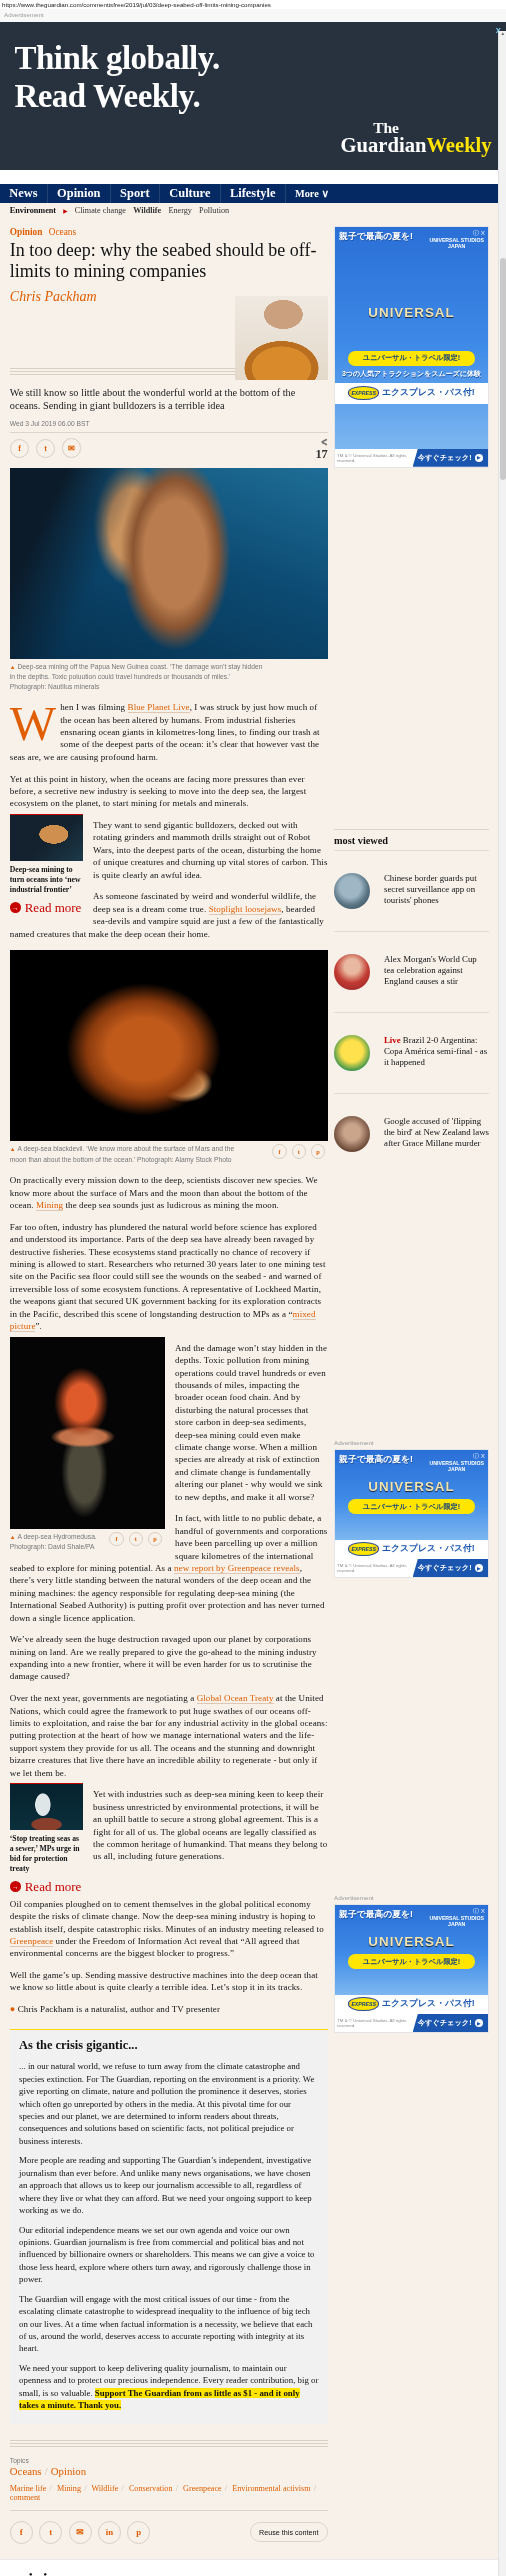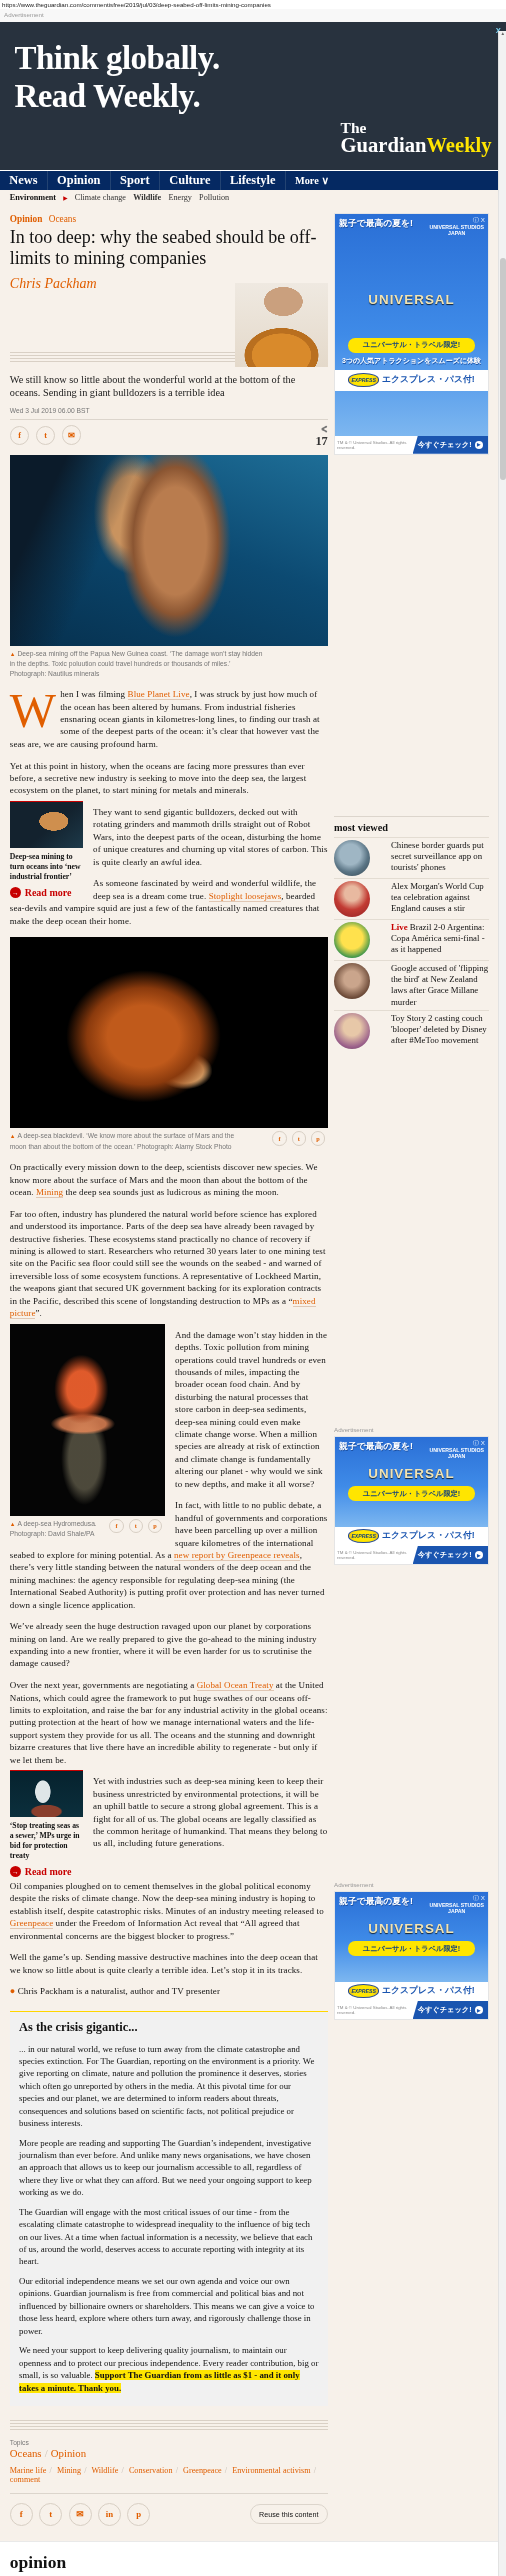--- a/index.html
+++ b/index.html
@@ -4,27 +4,27 @@
 <style>
   *{box-sizing:border-box;margin:0;padding:0}
   body{width:506px;margin:0;background:#fff;font-family:"Liberation Sans",sans-serif;color:#121212}
   .serif{font-family:"Liberation Serif","DejaVu Serif",serif}
   .page{position:relative;width:506px;overflow:hidden}
   
   .urlbar{height:9.3px;padding:1px 2.1px;font-size:6.2px;color:#222;background:#fff;font-family:"Liberation Sans",sans-serif;white-space:nowrap}
   .adlabelstrip{height:12.4px;background:#f8f8f8;color:#999;font-size:6.2px;padding:2.1px 4.1px}
   .topbanner{position:relative;height:148px;background:#28323e;color:#fff;padding:17.5px 0 0 14.4px}
   .topbanner .l1,.topbanner .l2{font-family:"Liberation Serif",serif;font-weight:700;font-size:33px;line-height:38px;letter-spacing:-0.5px}
-  .topbanner .gwlogo{position:absolute;right:14.4px;bottom:14.4px;text-align:left;font-family:"Liberation Serif",serif;font-weight:700;line-height:.95}
+  .topbanner .gwlogo{position:absolute;right:14.4px;bottom:14.4px;text-align:center;font-family:"Liberation Serif",serif;font-weight:700;line-height:.95}
   .gwlogo .the{font-size:15.5px;display:block;margin-right:60px}
   .gwlogo .gw{font-size:20.6px}
   .gwlogo .wk{color:#ffe500}
   .topbanner .bclose{position:absolute;top:4.1px;right:5.2px;color:#7ad0f0;font-size:7.7px;font-weight:700;cursor:pointer}
   
-  .mainnav{height:19.6px;background:#052962;display:flex;align-items:center;margin-top:1px}
+  .mainnav{height:19.6px;background:#052962;display:flex;align-items:center;margin-top:14px}
   .mainnav .itm{color:#fff;font-family:"Liberation Serif",serif;font-weight:700;font-size:12.4px;padding:0 9.3px;height:100%;display:flex;align-items:center;border-left:0.5px solid #234372}
   .mainnav .itm:first-child{border-left:none}
   .mainnav .more{font-weight:700;font-size:10.3px}
   .subnav{background:#f7f1ea;padding:3.1px 0 2.1px 9.8px;font-family:"Liberation Serif",serif;font-size:8.2px;color:#333;display:flex;align-items:center;gap:7.2px}
   .subnav .sec{font-weight:700;color:#121212}
   .subnav .arr{color:#c70000;font-size:5.7px}
   .subnav .cur{font-weight:700}
   
   .article-zone{position:relative;background:#f7f1ea;padding:4.1px 0 15.5px 9.8px;min-height:2293px}
   .maincol{width:318px}
@@ -64,21 +64,21 @@
   .minithumb1{width:73px;height:47px;border-top:0.5px solid #c70000;background:
      radial-gradient(ellipse 24px 15.5px at 60% 42%,#cf8f4e 0 60%,transparent 61%),
      linear-gradient(140deg,#13222e 0 55%,#1d3a4a 100%)}
   .minithumb2{width:73px;height:47px;border-top:0.5px solid #c70000;background:
      radial-gradient(ellipse 13.4px 19.6px at 45% 45%,#dfe6e8 0 55%,transparent 60%),
      radial-gradient(ellipse 26px 11.3px at 50% 88%,#8a3f2d 0 55%,transparent 62%),
      linear-gradient(180deg,#06222e 0,#0b2f3c 100%)}
   .minititle{font-family:"Liberation Serif",serif;font-weight:700;font-size:7.7px;line-height:9.8px;margin-top:4.1px;color:#121212}
   .readmore{display:flex;align-items:center;gap:3.6px;margin-top:5.2px;cursor:pointer}
   .rmcirc{width:11.3px;height:11.3px;border-radius:50%;background:#c70000;color:#fff;display:inline-flex;align-items:center;justify-content:center;font-size:6.7px}
-  .rmtxt{color:#c70000;font-family:"Liberation Serif",serif;font-weight:700;font-size:10px}
+  .rmtxt{color:#c70000;font-family:"Liberation Serif",serif;font-weight:400;font-size:13px}
   .img-angler{clear:left;width:318px;height:191px;margin-top:10.3px;background:
      radial-gradient(ellipse 103px 88px at 42% 52%,#c05a1b 0 35%,#8a3a0d 55%,rgba(0,0,0,0) 75%),
      radial-gradient(ellipse 46px 31px at 55% 70%,#d9a36a 0 40%,transparent 60%),#000}
   .jellyblock{float:left;width:155px;margin:4.1px 10.3px 2.1px 0}
   .img-jelly{width:155px;height:192px;background:
      radial-gradient(ellipse 36px 46px at 46% 34%,rgba(235,95,45,.95) 0 40%,rgba(160,60,25,.6) 60%,transparent 75%),
      radial-gradient(ellipse 46px 15.5px at 47% 52%,rgba(240,140,90,.8) 0 50%,transparent 70%),
      radial-gradient(ellipse 31px 62px at 48% 70%,rgba(210,200,160,.35) 0 50%,transparent 75%),#050505}
   .jellyblock .caprow{width:155px}
   .supportbox{clear:both;width:318px;background:#f1f1f1;border-top:0.5px solid #ffd600;margin-top:13.4px;padding:8.2px 9.3px 12.4px}
@@ -116,21 +116,21 @@
   .uni .badge{display:block;margin:3.1px auto;background:#ffe500;color:#14427c;font-weight:700;font-size:7.2px;text-align:center;border-radius:7.2px;padding:2.6px 4.1px;width:88%}
   .uni .l2{display:block;text-align:center;color:#fff;font-weight:700;font-size:7px;margin-top:3.1px;text-shadow:0.5px 0.5px 0 #1a4ea0}
   .uni .exrow{display:flex;align-items:center;justify-content:center;gap:3.1px;background:#fff;margin:4.1px -4.1px -4.1px;padding:3.1px 2.1px}
   .uni .exlogo{background:radial-gradient(circle,#ffe500 0 60%,#e3b71d 100%);border:1px solid #274a8e;color:#14427c;border-radius:50%/45%;font-weight:700;font-size:5.2px;padding:3.1px 2.1px;font-style:italic}
   .uni .extxt{color:#1a55b0;font-weight:700;font-size:8.8px}
   .uni .botrow{display:flex;align-items:stretch;background:#fff}
   .uni .disc{flex:1;color:#8a8a8a;font-size:4.4px;display:flex;align-items:center;padding:2.1px}
   .uni .cta{background:#1a55b0;color:#fff;font-weight:700;font-size:7.2px;display:flex;align-items:center;gap:3.1px;padding:4.1px 5.2px;clip-path:polygon(5.2px 0,100% 0,100% 100%,0 100%)}
   .uni .cta .pl{width:8.2px;height:8.2px;border-radius:50%;background:#fff;color:#1a55b0;display:inline-flex;align-items:center;justify-content:center;font-size:4.6px}
   .mostviewed h4{font-family:"Liberation Serif",serif;font-size:10.3px;font-weight:700;padding:4.1px 0;border-top:0.5px solid #dcd5cc}
-  .mvitem{display:flex;gap:21px;padding:2px 0;border-top:0.5px solid #e3dcd2;cursor:pointer}
+  .mvitem{display:flex;gap:14px;padding:22px 0;border-top:0.5px solid #e3dcd2;cursor:pointer}
   .mvthumb{flex:0 0 36px;width:36px;height:36px;border-radius:50%}
   .mv1{background:radial-gradient(circle at 45% 40%,#9fb6c4 0 35%,#5b7585 60%,#2e3f4a 100%)}
   .mv2{background:radial-gradient(circle at 50% 35%,#e8b9a0 0 25%,#c23b33 55%,#8e1f24 100%)}
   .mv3{background:radial-gradient(circle at 50% 45%,#ffe14d 0 40%,#2f8f4a 75%,#1d5c30 100%)}
   .mv4{background:radial-gradient(circle at 50% 45%,#caa58c 0 30%,#6c4a38 70%,#3c2a20 100%)}
   .mv5{background:radial-gradient(circle at 50% 40%,#e7c8a8 0 30%,#9a5f8a 70%,#5e3a55 100%)}
   .mvtitle{font-family:"Liberation Serif",serif;font-size:8.8px;line-height:11.3px;font-weight:500}
   .live{color:#c70000;font-weight:700}
   
   .opsec{background:#fff;padding:9.3px 9.8px 14.4px;border-top:0.5px solid #e9e9e9}
@@ -213,24 +213,20 @@
         <span class="mvtitle">Alex Morgan's World Cup tea celebration against England causes a stir</span>
       </div>
       <div class="mvitem">
         <span class="mvthumb mv3"></span>
         <span class="mvtitle"><span class="live">Live</span> <span>Brazil 2-0 Argentina: Copa América semi-final - as it happened</span></span>
       </div>
       <div class="mvitem">
         <span class="mvthumb mv4"></span>
         <span class="mvtitle">Google accused of 'flipping the bird' at New Zealand laws after Grace Millane murder</span>
       </div>
-      <div class="mvitem">
-        <span class="mvthumb mv5"></span>
-        <span class="mvtitle">Toy Story 2 casting couch 'blooper' deleted by Disney after #MeToo movement</span>
-      </div>
     </div>
 
     <div class="rail" style="top:1222px">
       <div class="adlbl">Advertisement</div>
       <div class="uni">
         <div class="cre" style="height:90px">
           <span class="adch"><span>ⓘ</span> <span>X</span></span>
           <span class="jp1">親子で最高の夏を!</span>
           <span class="brand"><span>UNIVERSAL STUDIOS</span><br><span>JAPAN</span></span>
           <span class="big">UNIVERSAL</span>
@@ -371,22 +367,22 @@
         <p class="bp">Yet with industries such as deep-sea mining keen to keep their business unrestricted by environmental protections, it will be an uphill battle to secure a strong global agreement. This is a fight for all of us. The global oceans are legally classified as the common heritage of humankind. That means they belong to us all, including future generations.</p>
         <p class="bp" style="clear:left"><span>Oil companies ploughed on to cement themselves in the global political economy despite the risks of climate change. Now the deep-sea mining industry is hoping to establish itself, despite catastrophic risks. Minutes of an industry meeting released to </span><a class="lnk">Greenpeace</a><span> under the Freedom of Information Act reveal that “All agreed that environmental concerns are the biggest blocker to progress.”</span></p>
         <p class="bp">Well the game’s up. Sending massive destructive machines into the deep ocean that we know so little about is quite clearly a terrible idea. Let’s stop it in its tracks.</p>
         <p class="bp"><span style="color:#e05e00">●</span> <span>Chris Packham is a naturalist, author and TV presenter</span></p>
       </div>
 
       <div class="supportbox">
         <h3>As the crisis gigantic...</h3>
         <p>... in our natural world, we refuse to turn away from the climate catastrophe and species extinction. For The Guardian, reporting on the environment is a priority. We give reporting on climate, nature and pollution the prominence it deserves, stories which often go unreported by others in the media. At this pivotal time for our species and our planet, we are determined to inform readers about threats, consequences and solutions based on scientific facts, not political prejudice or business interests.</p>
         <p>More people are reading and supporting The Guardian’s independent, investigative journalism than ever before. And unlike many news organisations, we have chosen an approach that allows us to keep our journalism accessible to all, regardless of where they live or what they can afford. But we need your ongoing support to keep working as we do.</p>
+        <p>Our editorial independence means we set our own agenda and voice our own opinions. Guardian journalism is free from commercial and political bias and not influenced by billionaire owners or shareholders. This means we can give a voice to those less heard, explore where others turn away, and rigorously challenge those in power.</p>
         <p>The Guardian will engage with the most critical issues of our time - from the escalating climate catastrophe to widespread inequality to the influence of big tech on our lives. At a time when factual information is a necessity, we believe that each of us, around the world, deserves access to accurate reporting with integrity at its heart.</p>
-        <p>Our editorial independence means we set our own agenda and voice our own opinions. Guardian journalism is free from commercial and political bias and not influenced by billionaire owners or shareholders. This means we can give a voice to those less heard, explore where others turn away, and rigorously challenge those in power.</p>
         <p><span>We need your support to keep delivering quality journalism, to maintain our openness and to protect our precious independence. Every reader contribution, big or small, is so valuable. </span><span class="hl">Support The Guardian from as little as $1 - and it only takes a minute. Thank you.</span></p>
       </div>
 
       <div class="pins" style="margin-top:13.4px;width:318px"></div>
 
       <div class="topics">
         <div class="tlabel">Topics</div>
         <div class="t1">
           <a class="lnk" style="border:none">Oceans</a><span class="sl">/</span><a class="lnk" style="border:none">Opinion</a>
         </div>

